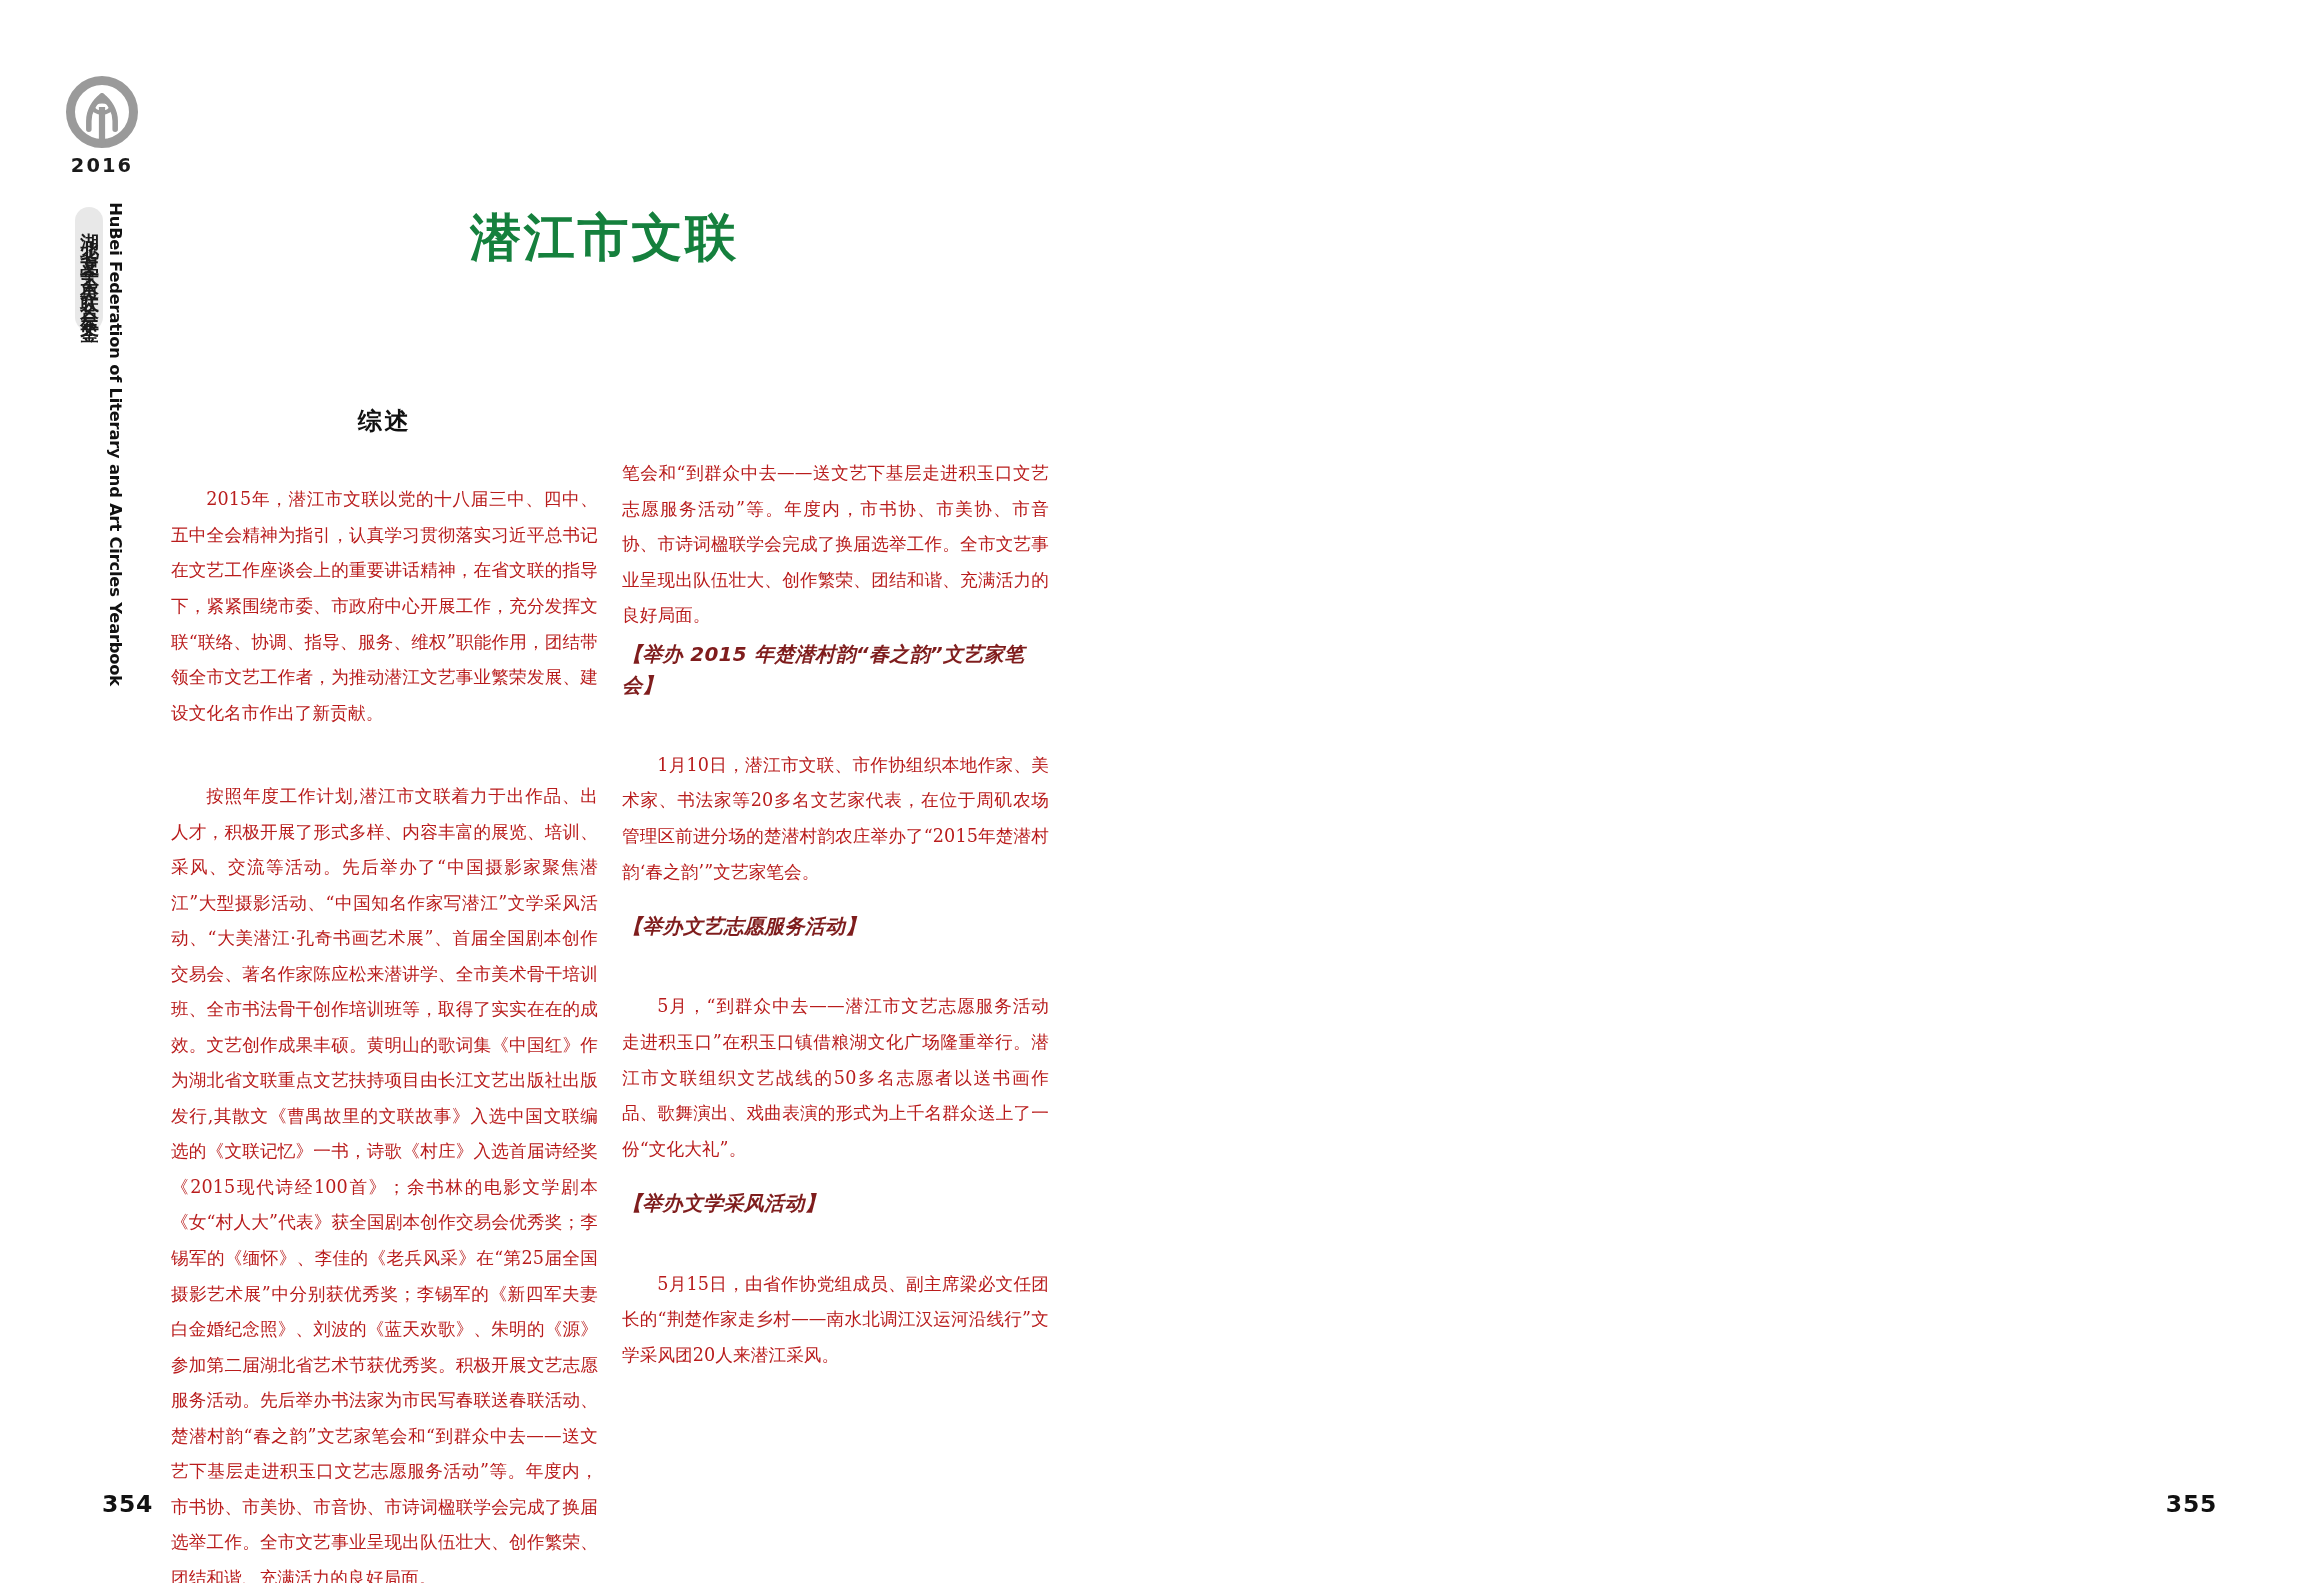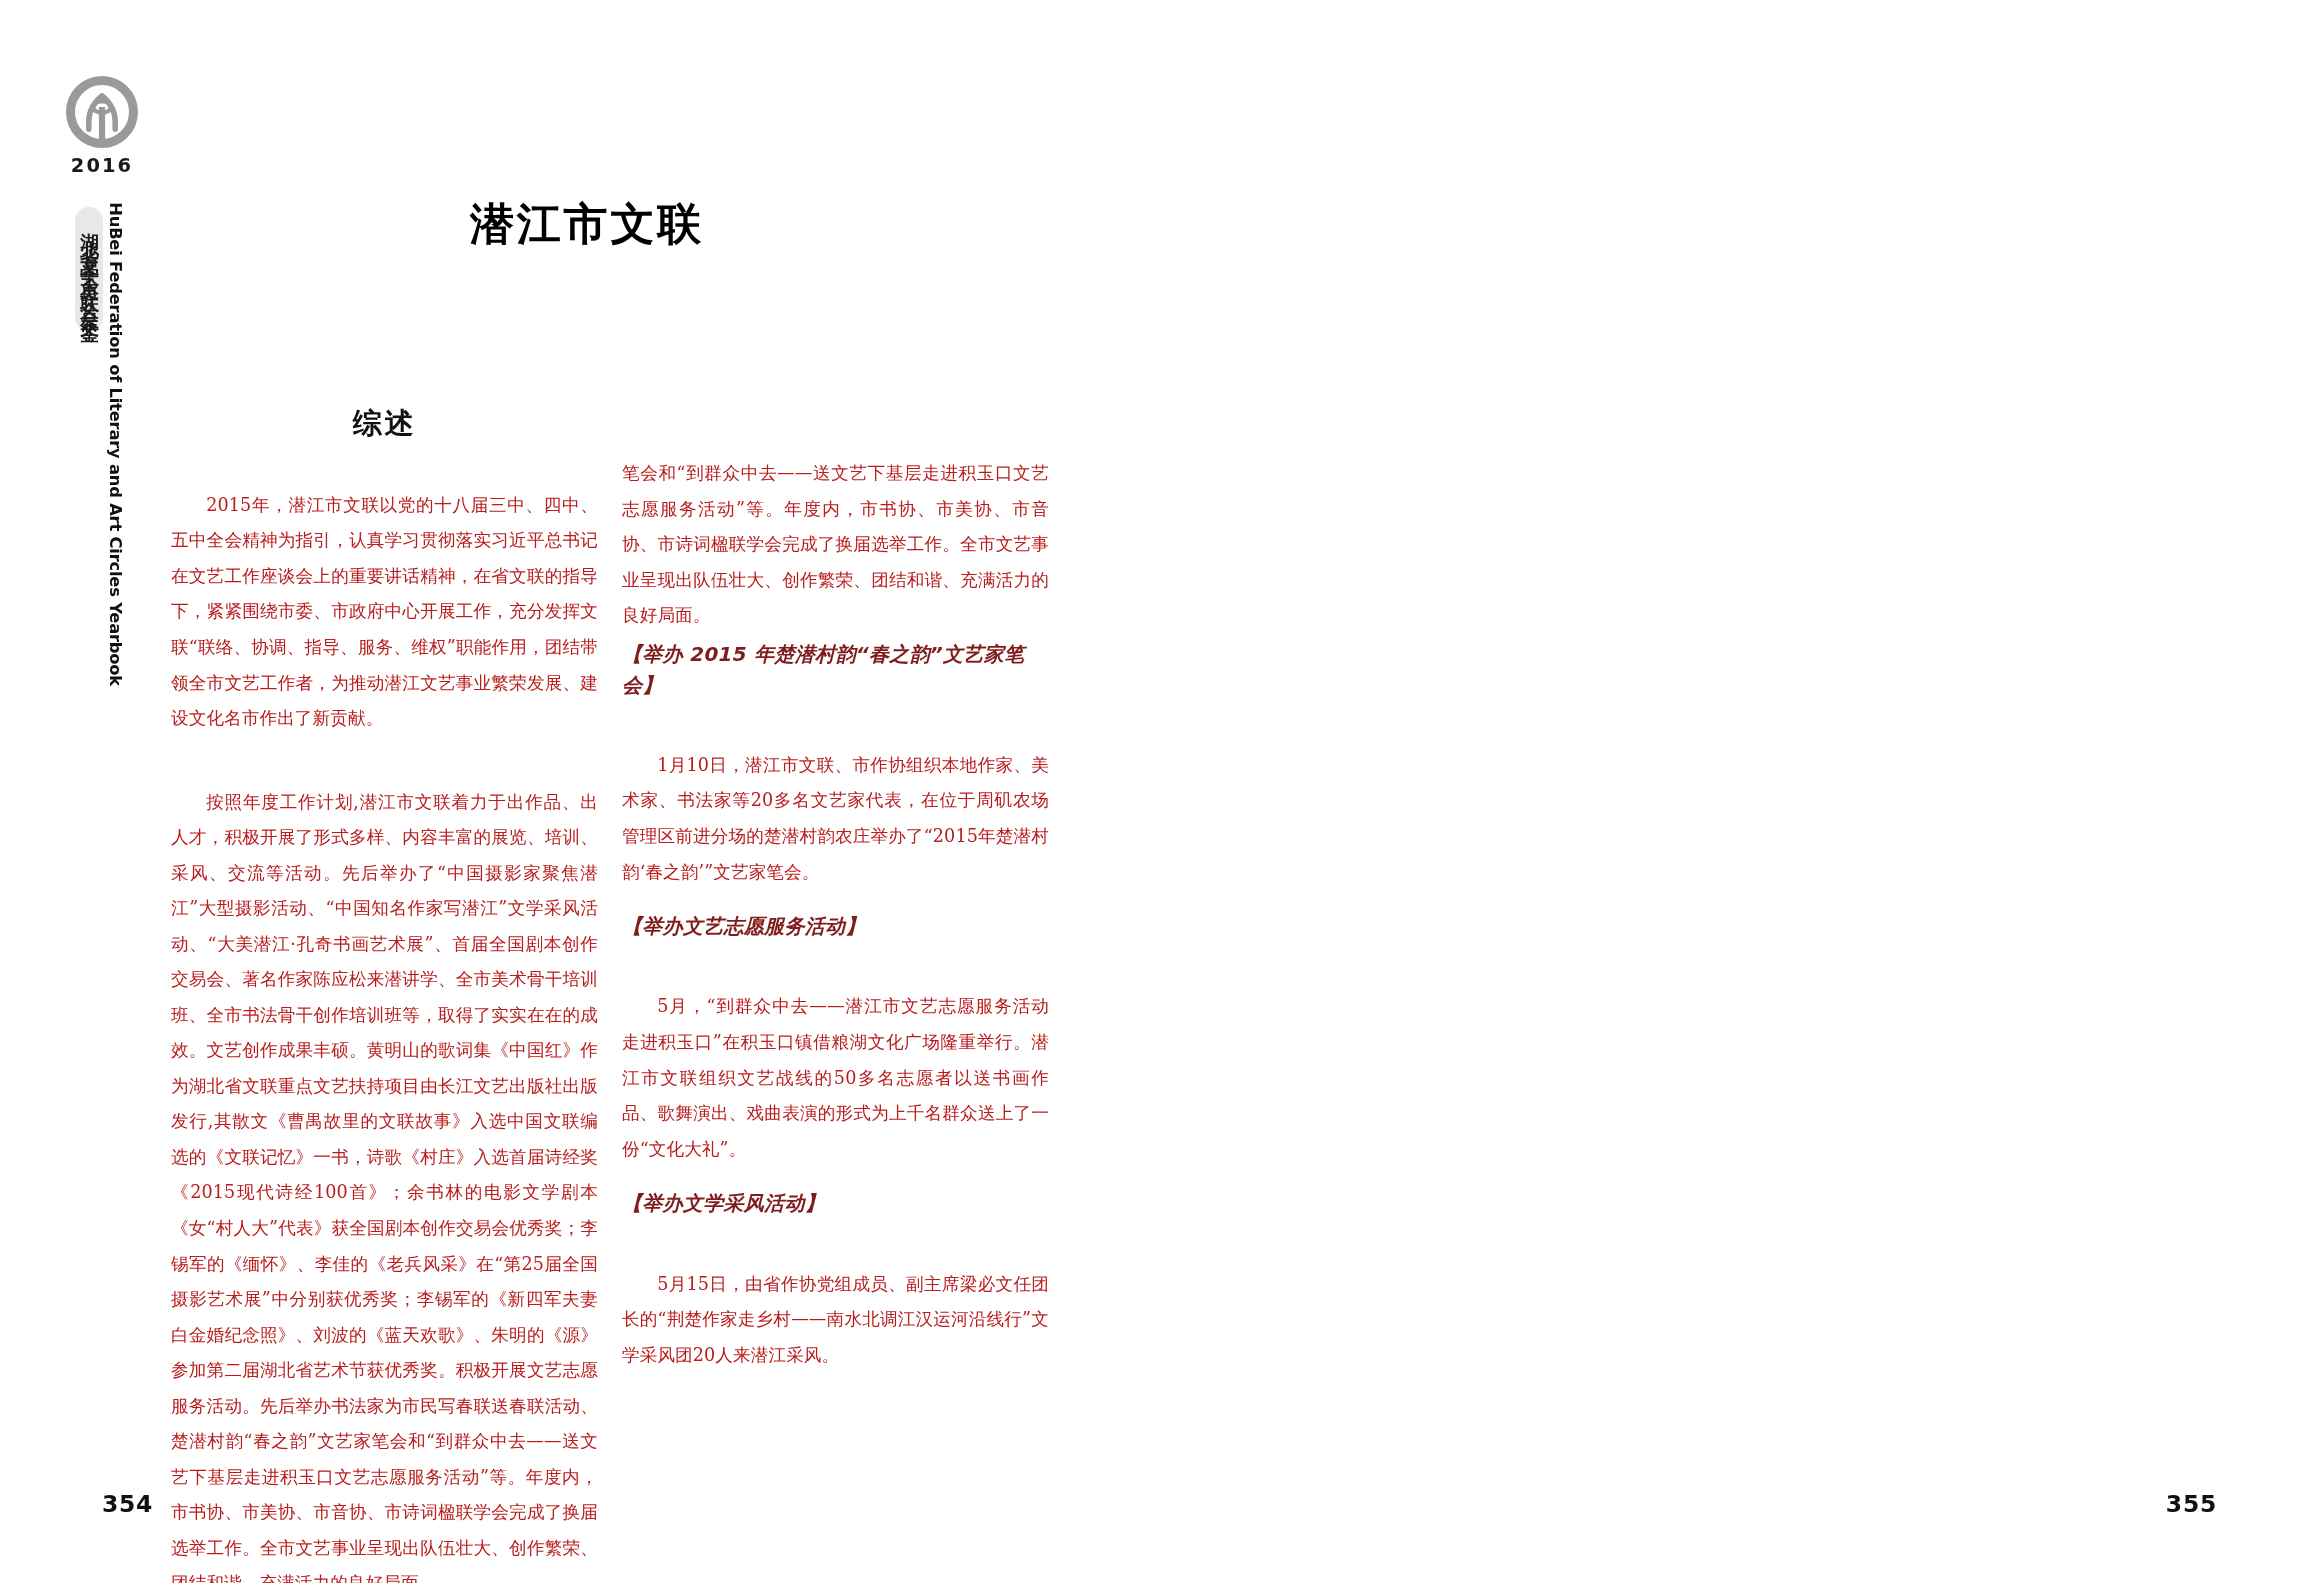--- a/index.html
+++ b/index.html
@@ -44,33 +44,33 @@
   .side-en {
     writing-mode: vertical-rl;
     font-family: "DejaVu Sans", sans-serif; font-weight: 700;
     font-size: 16px; color: #111; letter-spacing: -0.2px;
     margin-left: 3.5px; white-space: nowrap; line-height: 1;
     transform: scaleY(1.02);
   }
 
   
   .doc-title {
-    position: absolute; left: 470px; top: 202px;
+    position: absolute; left: 470px; top: 212px;
     font-family: "DejaVu Serif", serif; font-weight: 700;
-    font-size: 44px; color: #000000; letter-spacing: 2.8px; line-height: 1;
+    font-size: 51px; color: #15803d; letter-spacing: 2.8px; line-height: 1;
   }
 
   
   .col { position: absolute; top: 0; width: 427px; }
   .col-1 { left: 171px;  top: 408px; }
   .col-2 { left: 622px;  top: 408px; }
 
   .sec-title {
     font-family: "DejaVu Sans", sans-serif; font-weight: 700;
-    font-size: 29px; color: #111; text-align: center;
+    font-size: 24px; color: #111; text-align: center;
     letter-spacing: 2.8px; line-height: 1.1;
   }
   .sec-title.s1 { margin-bottom: 33px; }
   .sec-title.s2 { font-size: 32px; margin: 39px 0 28px 0; }
 
   .para {
     font-family: "DejaVu Serif", "Liberation Serif", serif;
     font-size: 17.6px; color: #b91c1c; line-height: 2.02;
     text-align: justify; text-justify: inter-character;
     text-indent: 2em; letter-spacing: 0.1px;

